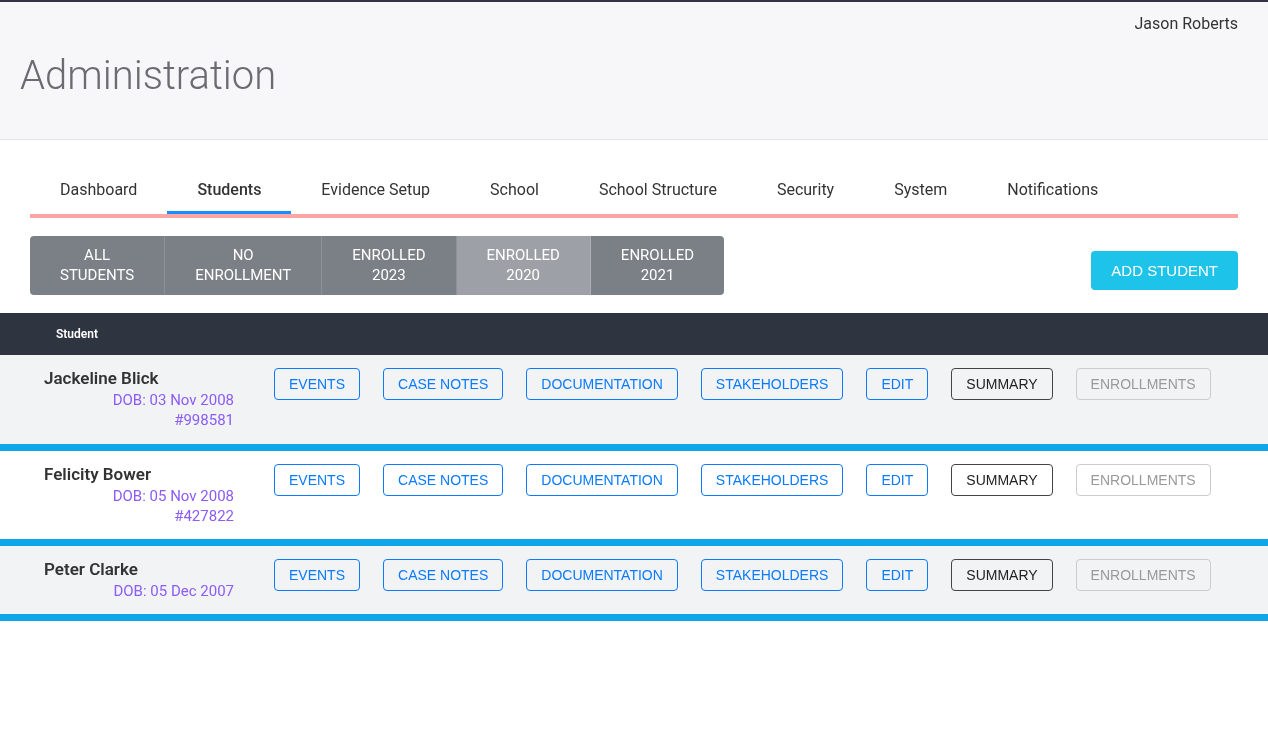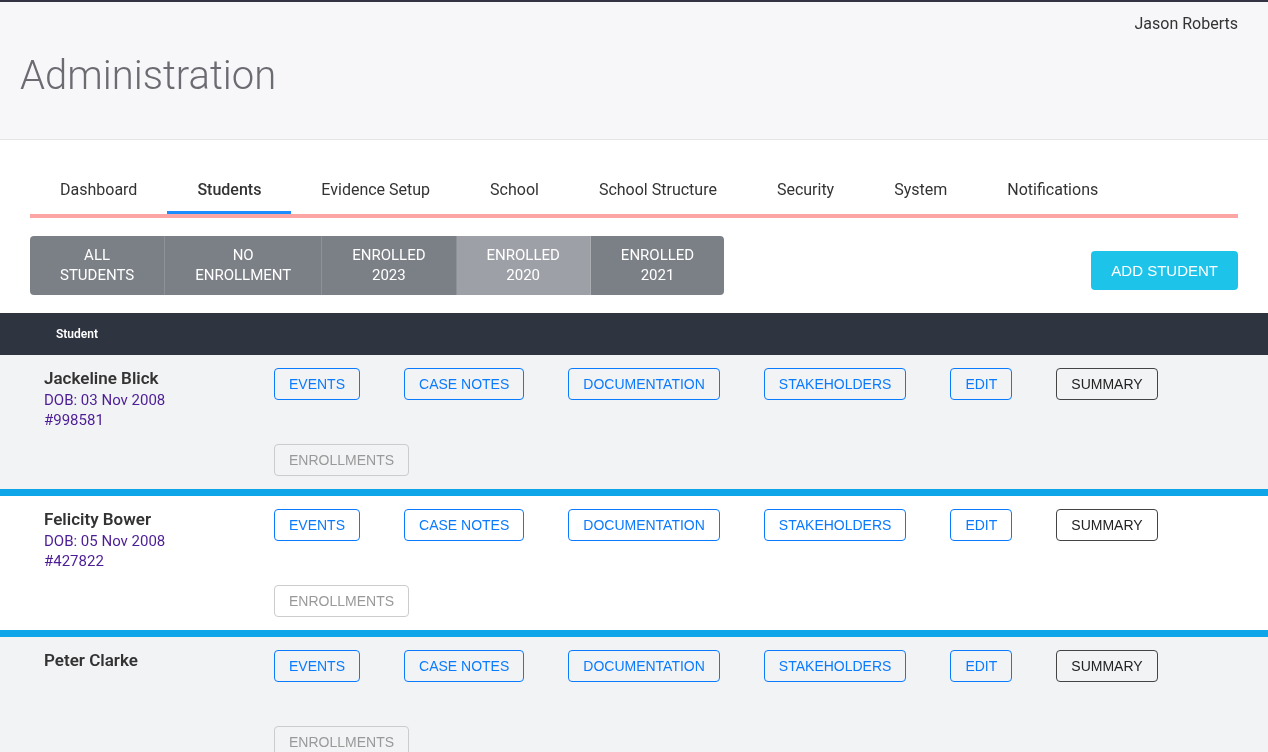--- a/index.html
+++ b/index.html
@@ -113,27 +113,28 @@
     width: 190px;
     flex-shrink: 0;
   }
   .student-name {
     font-weight: 600;
     font-size: 17px;
     margin-bottom: 2px;
   }
   .student-meta {
     font-size: 15px;
-    color: #4c1d95;
+    color: #8b5cf6;
     line-height: 1.35;
+    text-align: right;
   }
   .actions {
     display: flex;
     flex-wrap: wrap;
-    gap: 44px;
+    gap: 23px;
     flex: 1;
     align-items: flex-start;
   }
   .btn {
     border: 1px solid;
     border-radius: 4px;
     padding: 7px 14px;
     font-size: 14px;
     cursor: pointer;
     background: transparent;
@@ -223,20 +224,21 @@
         <button class="btn btn-blue">DOCUMENTATION</button>
         <button class="btn btn-blue">STAKEHOLDERS</button>
         <button class="btn btn-blue">EDIT</button>
         <button class="btn btn-dark">SUMMARY</button>
         <button class="btn btn-grey">ENROLLMENTS</button>
       </div>
     </div>
     <div class="row alt">
       <div class="student-cell">
         <div class="student-name">Peter Clarke</div>
+        <div class="student-meta">DOB: 05 Dec 2007</div>
       </div>
       <div class="actions">
         <button class="btn btn-blue">EVENTS</button>
         <button class="btn btn-blue">CASE NOTES</button>
         <button class="btn btn-blue">DOCUMENTATION</button>
         <button class="btn btn-blue">STAKEHOLDERS</button>
         <button class="btn btn-blue">EDIT</button>
         <button class="btn btn-dark">SUMMARY</button>
         <button class="btn btn-grey">ENROLLMENTS</button>
       </div>

